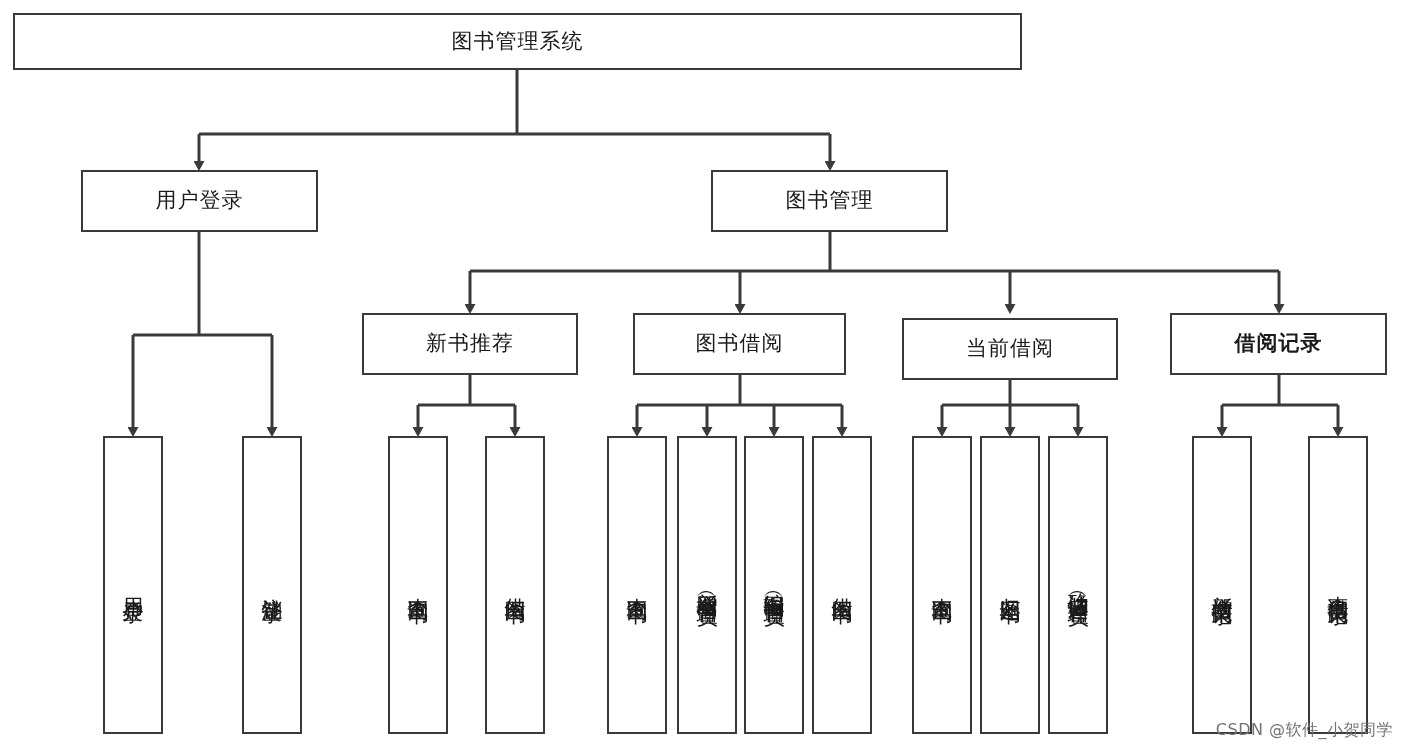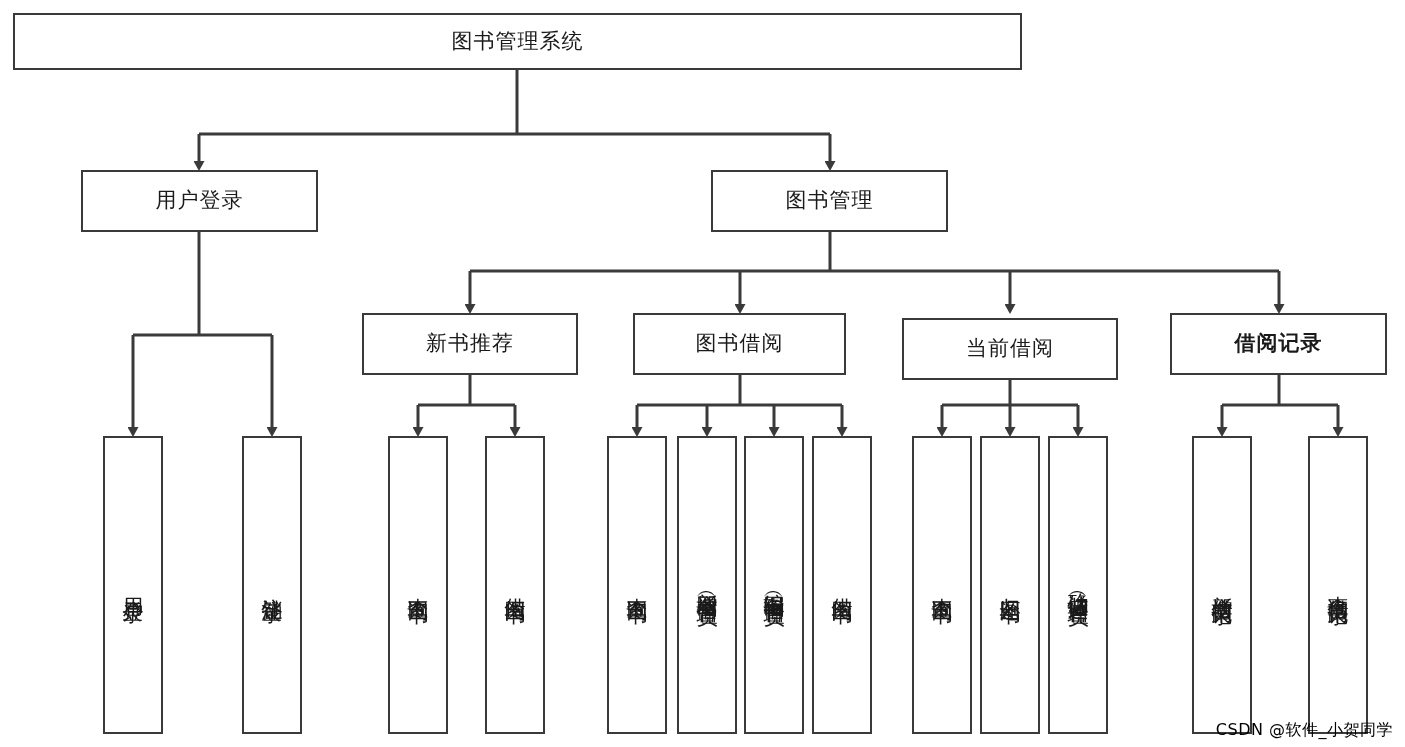--- a/index.html
+++ b/index.html
@@ -53,21 +53,21 @@
     font-size: 21px;
     line-height: 1.15;
     letter-spacing: 2px;
     white-space: nowrap;
   }
   #watermark {
     position: absolute;
     right: 12px;
     bottom: 6px;
     font-size: 16px;
-    color: #000000;
+    color: #737373;
     white-space: nowrap;
     letter-spacing: 0.5px;
   }
 </style>
 </head>
 <body>
 
 <div id="diagram-root">
 
   <svg id="edge-layer" viewBox="0 0 1405 747" width="1405" height="747" aria-hidden="true">

